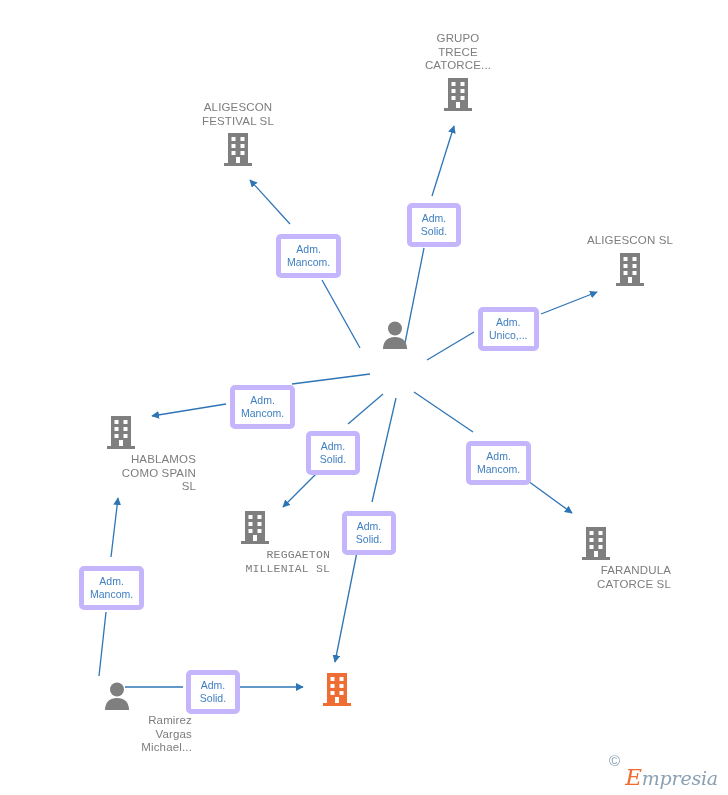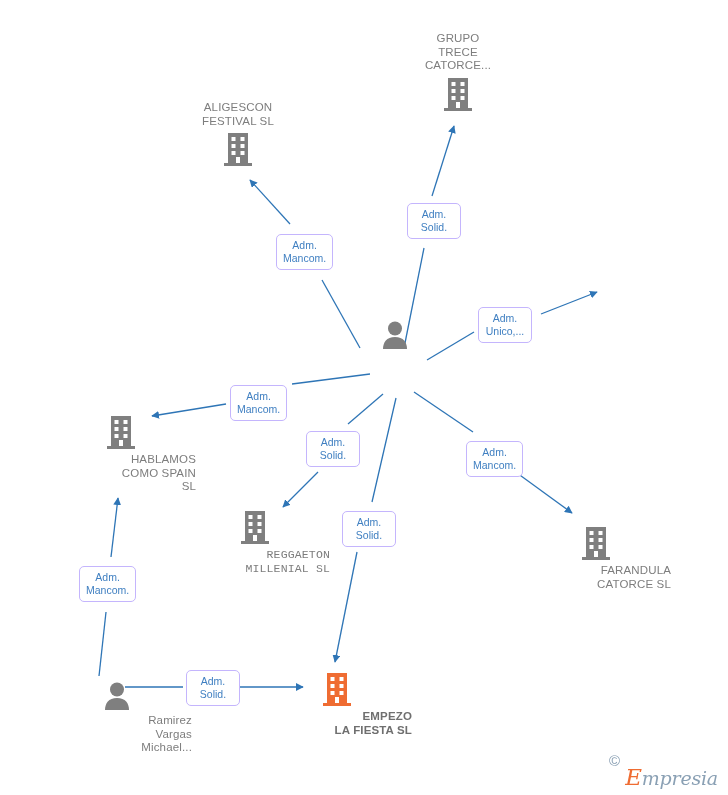--- a/index.html
+++ b/index.html
@@ -52,21 +52,21 @@
     color: #6f6f6f;
     font-weight: bold;
   }
 
   
   .edge-label {
     position: absolute;
     z-index: 4;
     box-sizing: border-box;
     background: #ffffff;
-    border: 1px solid #c4b5fd;
+    border: 5px solid #c4b5fd;
     border-radius: 5px;
     padding: 4px 6px 5px 6px;
     text-align: center;
     font-size: 10.5px;
     line-height: 12.5px;
     color: #3f7fc1;
     white-space: pre-line;
     min-width: 54px;
   }
 
@@ -173,20 +173,36 @@
         <rect x="18.5" y="6" width="4" height="4" fill="#ffffff"></rect>
         <rect x="9.5" y="13" width="4" height="4" fill="#ffffff"></rect>
         <rect x="18.5" y="13" width="4" height="4" fill="#ffffff"></rect>
         <rect x="9.5" y="20" width="4" height="4" fill="#ffffff"></rect>
         <rect x="18.5" y="20" width="4" height="4" fill="#ffffff"></rect>
         <rect x="14" y="26" width="4" height="6" fill="#ffffff"></rect>
       </svg>
     </span>
   </div>
 
+  <div class="node label-above" style="left:630px; top:234px;">
+    <span class="caption">ALIGESCON  SL</span>
+    <span class="glyph">
+      <svg width="32" height="36" viewBox="0 0 32 36" xmlns="http://www.w3.org/2000/svg">
+        <rect x="6" y="2" width="20" height="30" fill="#7f7f7f"></rect>
+        <rect x="2" y="32" width="28" height="3" fill="#7f7f7f"></rect>
+        <rect x="9.5" y="6" width="4" height="4" fill="#ffffff"></rect>
+        <rect x="18.5" y="6" width="4" height="4" fill="#ffffff"></rect>
+        <rect x="9.5" y="13" width="4" height="4" fill="#ffffff"></rect>
+        <rect x="18.5" y="13" width="4" height="4" fill="#ffffff"></rect>
+        <rect x="9.5" y="20" width="4" height="4" fill="#ffffff"></rect>
+        <rect x="18.5" y="20" width="4" height="4" fill="#ffffff"></rect>
+        <rect x="14" y="26" width="4" height="6" fill="#ffffff"></rect>
+      </svg>
+    </span>
+  </div>
 
   <div class="node label-above" style="left:395px; top:320px;">
     <span class="glyph">
       <svg width="30" height="30" viewBox="0 0 30 30" xmlns="http://www.w3.org/2000/svg">
         <circle cx="15" cy="8.5" r="7" fill="#7f7f7f"></circle>
         <path d="M 15 17 C 6.5 17 3 22.5 3 29 L 27 29 C 27 22.5 23.5 17 15 17 Z" fill="#7f7f7f"></path>
       </svg>
     </span>
   </div>
 
@@ -252,22 +268,20 @@
         <rect x="2" y="32" width="28" height="3" fill="#ef6c32"></rect>
         <rect x="9.5" y="6" width="4" height="4" fill="#ffffff"></rect>
         <rect x="18.5" y="6" width="4" height="4" fill="#ffffff"></rect>
         <rect x="9.5" y="13" width="4" height="4" fill="#ffffff"></rect>
         <rect x="18.5" y="13" width="4" height="4" fill="#ffffff"></rect>
         <rect x="9.5" y="20" width="4" height="4" fill="#ffffff"></rect>
         <rect x="18.5" y="20" width="4" height="4" fill="#ffffff"></rect>
         <rect x="14" y="26" width="4" height="6" fill="#ffffff"></rect>
       </svg>
     </span>
-    <span class="caption">EMPEZO
-LA FIESTA  SL</span>
   </div>
 
   <div class="node label-below" style="left:117px; top:681px;">
     <span class="glyph">
       <svg width="30" height="30" viewBox="0 0 30 30" xmlns="http://www.w3.org/2000/svg">
         <circle cx="15" cy="8.5" r="7" fill="#7f7f7f"></circle>
         <path d="M 15 17 C 6.5 17 3 22.5 3 29 L 27 29 C 27 22.5 23.5 17 15 17 Z" fill="#7f7f7f"></path>
       </svg>
     </span>
     <span class="caption">Ramirez

